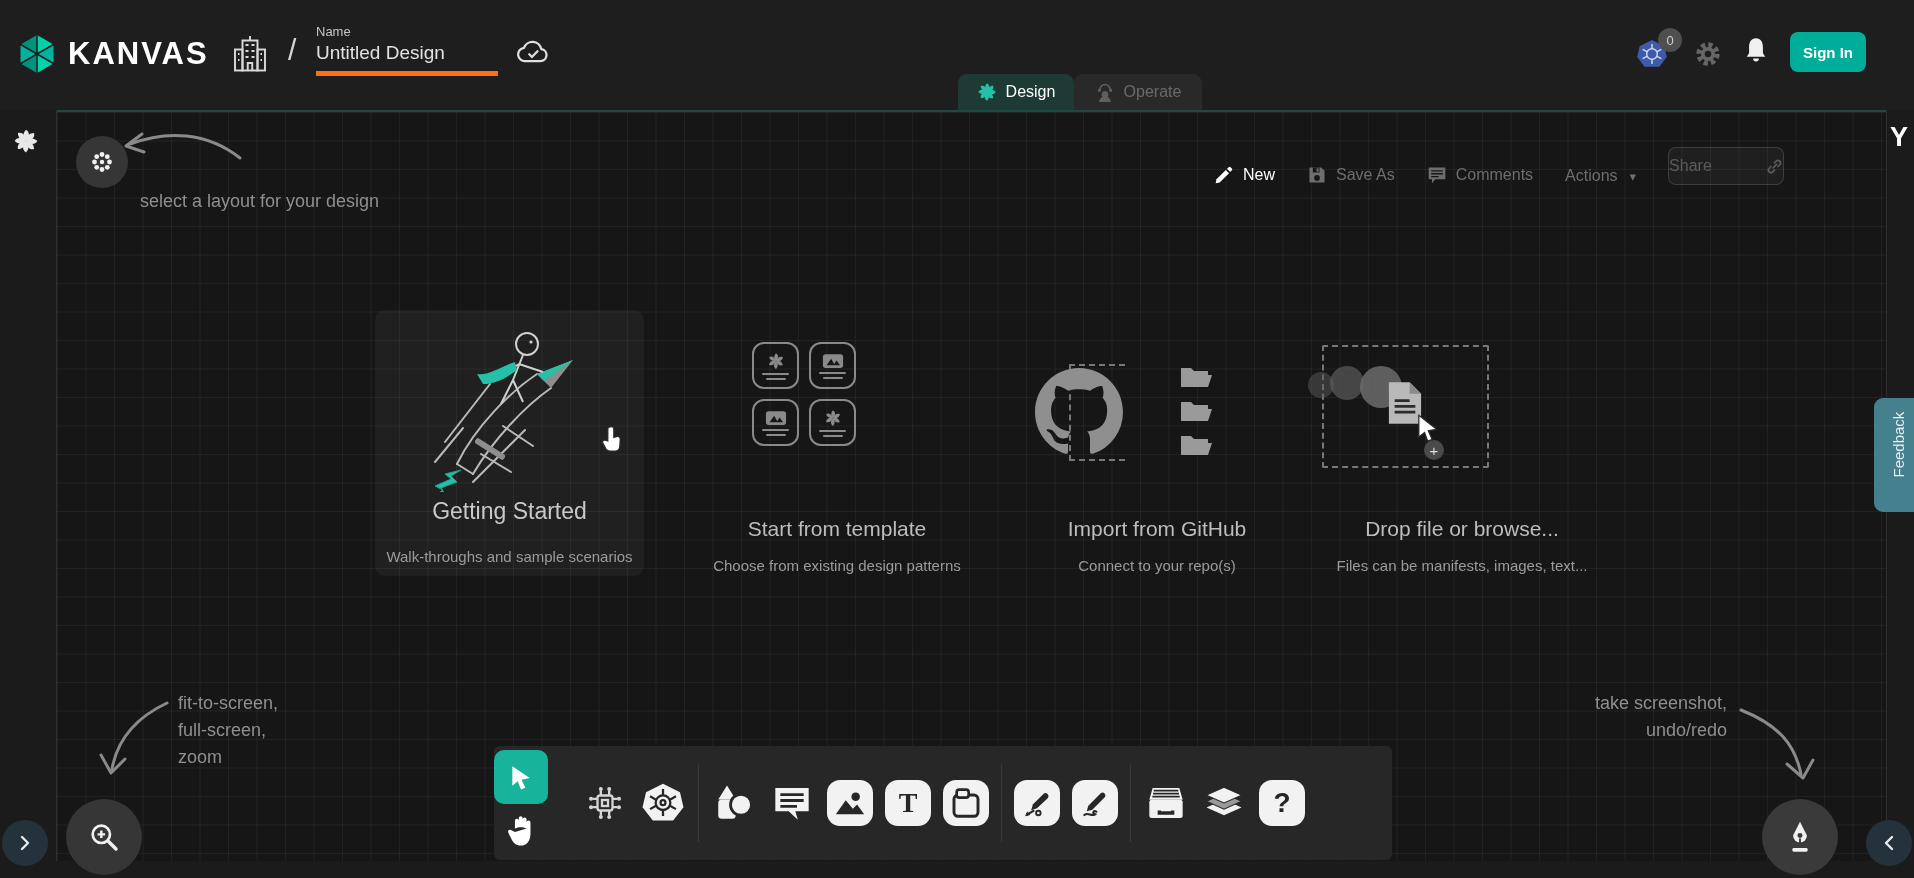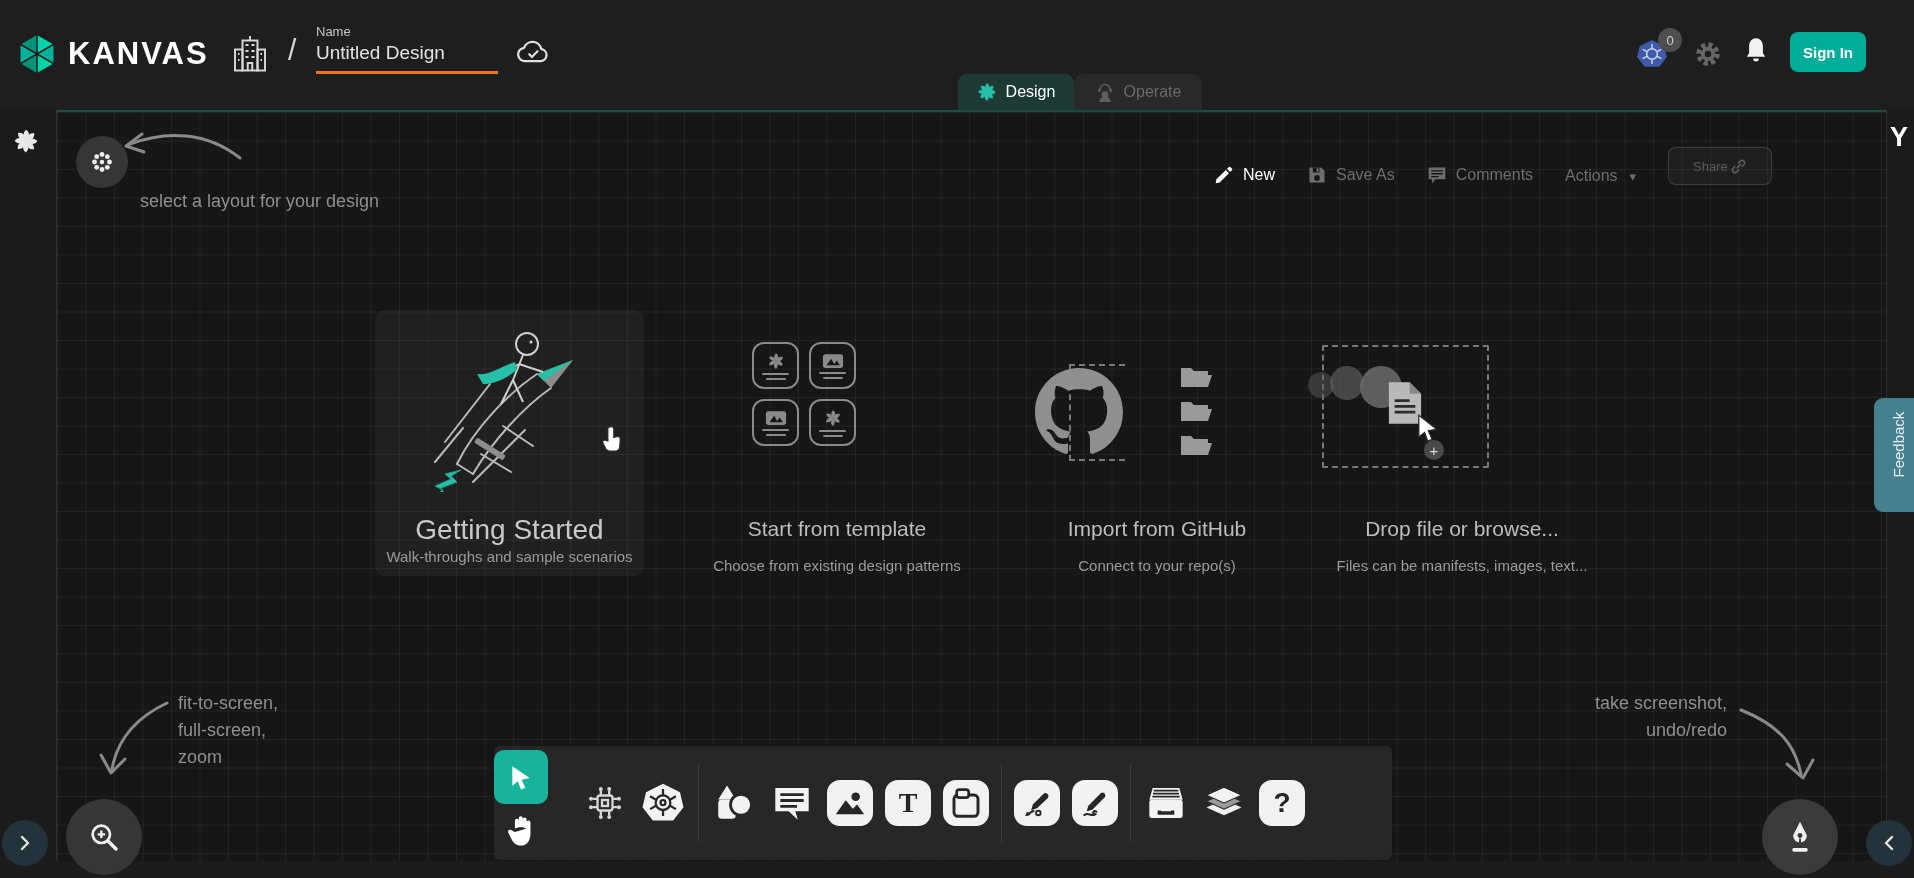--- a/index.html
+++ b/index.html
@@ -5,21 +5,21 @@
   * { margin:0; padding:0; box-sizing:border-box; }
   html,body { width:1914px; height:878px; overflow:hidden; background:#1b1b1b;
     font-family:"Liberation Sans", sans-serif; }
   .abs { position:absolute; }
   #stage { position:relative; width:1914px; height:878px; background:#fca5a5; }
 
   
   #header { position:absolute; left:0; top:0; width:1914px; height:110px; background:#1e1e1e; }
   .brand-text { font-size:31px; font-weight:bold; letter-spacing:2px; color:#fff; }
   .name-label { font-size:13px; color:#c6c6c6; }
-  .name-input { background:transparent; border:none; border-bottom:3px solid #f97316;
+  .name-input { background:transparent; border:none; border-bottom:5px solid #f97316;
     color:#e2e2e2; font-size:19px; width:182px; padding-bottom:7px; outline:none;
     font-family:"Liberation Sans", sans-serif; }
   .slash { font-size:30px; color:#d6d6d6; font-weight:300; }
   .signin-btn { background:#00ad9b; color:#fff; font-size:15px; font-weight:bold;
     border:none; border-radius:8px; width:76px; height:40px; cursor:pointer;
     font-family:"Liberation Sans", sans-serif; }
   .badge { position:absolute; width:24px; height:24px; border-radius:50%; background:#4f4f4f;
     color:#cfcfcf; font-size:13px; display:flex; align-items:center; justify-content:center; }
 
   
@@ -37,22 +37,22 @@
     background-size:28.5px 28.5px; }
   #left-strip { position:absolute; left:0; top:110px; width:57px; height:768px;
     background:#1b1b1b; border-right:1px solid #2e2e2e; }
   #right-strip { position:absolute; left:1886px; top:110px; width:28px; height:768px;
     background:#1b1b1b; border-left:1px solid #2e2e2e; }
   #bottom-strip { position:absolute; left:0; top:861px; width:1914px; height:17px; background:#1b1b1b; }
 
   .cnv-toolbar-item { display:flex; align-items:center; gap:9px; font-size:16px; color:#6e6e6e; }
   .cnv-toolbar-item.active { color:#fff; }
   .share-box { display:flex; align-items:center; justify-content:space-between;
-    width:104px; height:38px; padding:0 24px; border:1px solid rgba(255,255,255,0.14);
-    background:rgba(255,255,255,0.04); border-radius:8px; color:#5c5c5c; font-size:13px; }
+    width:116px; height:38px; padding:0 0; border:1px solid rgba(255,255,255,0.14);
+    background:rgba(255,255,255,0.04); border-radius:8px; color:#5c5c5c; font-size:16px; }
 
   .hint-text { color:#8f8f8f; font-size:18px; line-height:27px; }
   .circle-btn { border-radius:50%; background:#363636; display:flex; align-items:center; justify-content:center; }
 
   .card-title { color:#bdbdbd; font-size:21px; text-align:center; }
   .card-sub { color:#9b9b9b; font-size:15px; text-align:center; }
 
   .tmpl-tile { width:47px; height:47px; border:2px solid #8a8a8a; border-radius:12px;
     display:flex; flex-direction:column; align-items:center; justify-content:center; gap:3px; }
   .tmpl-line { height:2px; background:#8a8a8a; border-radius:1px; }
@@ -289,21 +289,21 @@
           <path d="M108 33 L98 58 M98 58 L86 82 M98 58 L108 80 M104 42 L128 50 M104 42 L88 52"></path>
         </g>
         <circle cx="116" cy="20" r="1.6" fill="#cfcfcf"></circle>
         <path d="M100 40 C86 44 74 54 62 52 L68 62 C82 62 94 54 102 48 Z" fill="#26c0a8"></path>
         <path d="M46 148 L30 152 L36 157 L20 164 L28 168 L8 182 L30 172 L26 166 L42 160 L36 154 Z" fill="#26c0a8" stroke="#1aa38d" stroke-width="1"></path>
         <rect x="58" y="124" width="34" height="6" rx="2" transform="rotate(32 75 127)" fill="#8d8d8d"></rect>
       </svg>
       <svg class="abs" style="left:225px; top:114px;" width="30" height="34" viewBox="0 0 24 28">
         <path d="M9 2 c1.3 0 2.1 .9 2.1 2.2 V11 l2-.6 c2.2-.7 3.4 .4 3.3 2.2 l-.4 6.2 c-.2 2.3-1.7 3.6-4 3.6 h-4 c-1.7 0-2.8-.7-3.6-2 L2 16 c-.9-1.6 .3-3.1 2-2.7 l2 .5 V4.2 C6 2.9 7.7 2 9 2 Z" fill="#fff" stroke="#2a2a2a" stroke-width="1.2"></path>
       </svg>
-      <div class="card-title abs" style="left:0; top:204px; width:269px; font-size:28px; color:#c9c9c9;">Getting Started</div>
+      <div class="card-title abs" style="left:0; top:188px; width:269px; font-size:23px; color:#c9c9c9;">Getting Started</div>
       <div class="card-sub abs" style="left:0; top:238px; width:269px;">Walk-throughs and sample scenarios</div>
     </div>
 
     <div class="abs" style="left:640px; top:220px; width:280px; height:250px;">
       <div class="abs" style="left:55px; top:10px; display:grid; grid-template-columns:47px 47px; grid-gap:10px;">
         <div class="tmpl-tile">
           <svg width="18" height="18" viewBox="0 0 24 24">
               <g fill="#8a8a8a">
             <path d="M12 1.5 C15.5 3.5 15.8 8 12 12 C8.8 8.5 9 4.5 12 1.5 Z"></path>
             <path d="M12 1.5 C15.5 3.5 15.8 8 12 12 C8.8 8.5 9 4.5 12 1.5 Z" transform="rotate(60 12 12)"></path>

